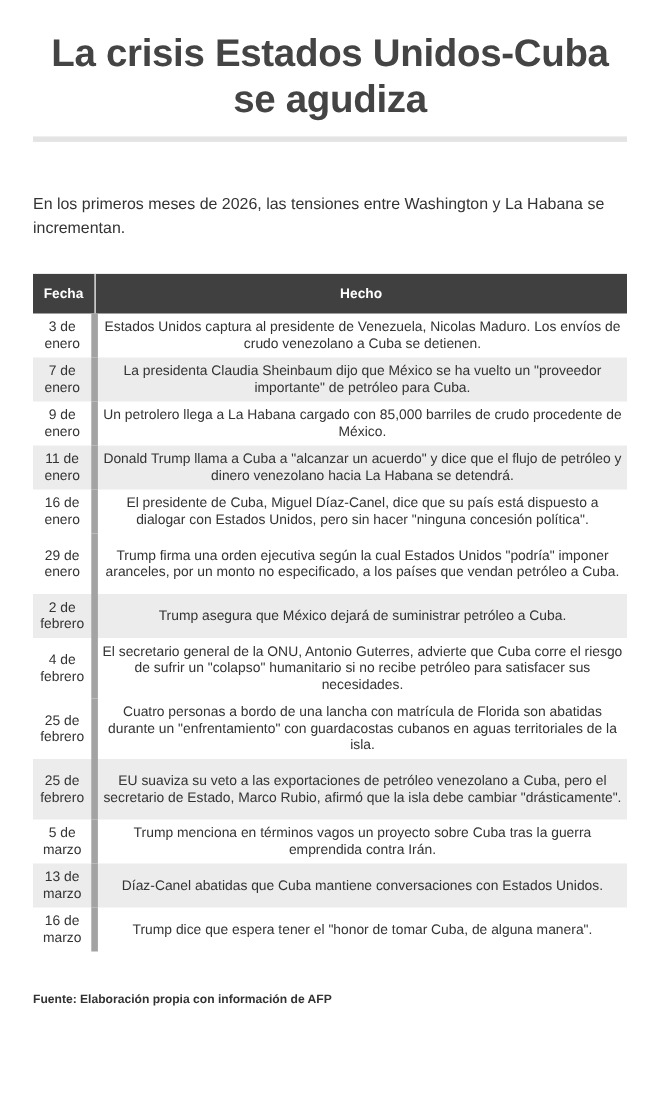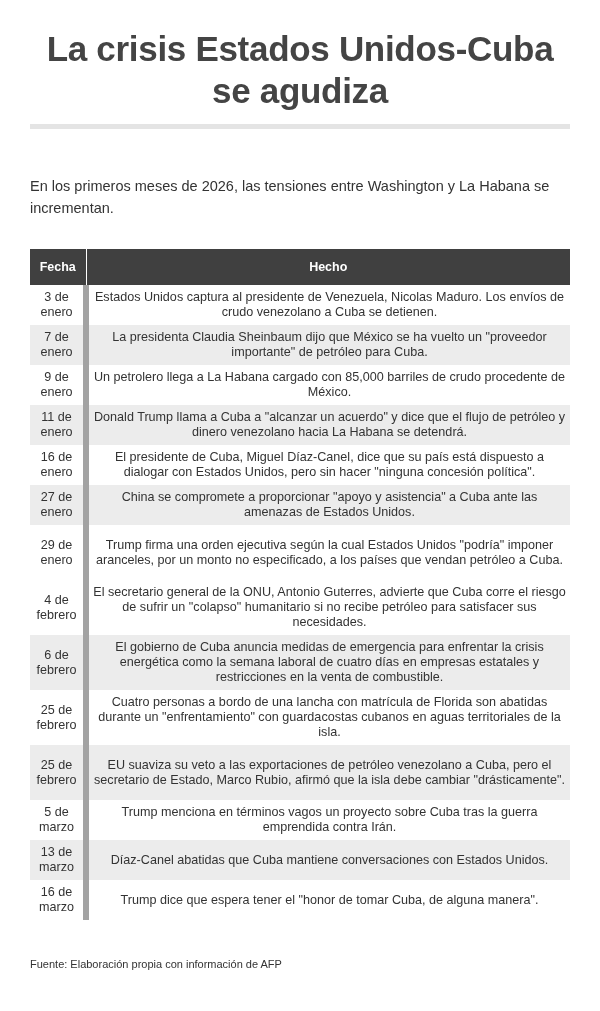--- a/index.html
+++ b/index.html
@@ -9,21 +9,21 @@
   .rule { height: 5px; background: #e4e4e4; margin-top: 12px; }
   .subtitle { margin-top: 46px; font-size: 14.5px; line-height: 22px; color: #333333; }
   table { width: 540px; margin-top: 30px; border-collapse: collapse; font-size: 12.6px; line-height: 15px; color: #333333; }
   th { background: #404040; color: #ffffff; font-weight: bold; height: 36px; padding: 0 4px; font-size: 12.5px; }
   th.c1 { width: 45px; border-right: 1px solid #ffffff; }
   td { text-align: center; vertical-align: middle; padding: 4px 4px; }
   td.c1 { width: 45px; border-right: 6px solid #a3a3a3; }
   tr.even td { background: #ececec; }
   tr.r40 td { height: 32px; }
   tr.r55 td { height: 47px; }
-  .source { margin-top: 38px; font-size: 11px; font-weight: normal; color: #333333; }
+  .source { margin-top: 38px; font-size: 11px; font-weight: bold; color: #333333; }
 </style>
 </head>
 <body>
 
 <div class="wrap">
   <h1 class="title">La crisis Estados Unidos-Cuba se agudiza</h1>
   <div class="rule"></div>
   <p class="subtitle">En los primeros meses de 2026, las tensiones entre Washington y La Habana se incrementan.</p>
 
   <table>
@@ -47,35 +47,31 @@
         <td>Un petrolero llega a La Habana cargado con 85,000 barriles de crudo procedente de México.</td>
       </tr>
       <tr class="r40 even">
         <td class="c1">11 de enero</td>
         <td>Donald Trump llama a Cuba a "alcanzar un acuerdo" y dice que el flujo de petróleo y dinero venezolano hacia La Habana se detendrá.</td>
       </tr>
       <tr class="r40">
         <td class="c1">16 de enero</td>
         <td>El presidente de Cuba, Miguel Díaz-Canel, dice que su país está dispuesto a dialogar con Estados Unidos, pero sin hacer "ninguna concesión política".</td>
       </tr>
-      <tr class="r40 even">
-        <td class="c1">27 de enero</td>
-        <td>China se compromete a proporcionar "apoyo y asistencia" a Cuba ante las amenazas de Estados Unidos.</td>
-      </tr>
       <tr class="r55">
         <td class="c1">29 de enero</td>
         <td>Trump firma una orden ejecutiva según la cual Estados Unidos "podría" imponer aranceles, por un monto no especificado, a los países que vendan petróleo a Cuba.</td>
       </tr>
+      <tr class="r40 even">
+        <td class="c1">2 de febrero</td>
+        <td>Trump asegura que México dejará de suministrar petróleo a Cuba.</td>
+      </tr>
       <tr class="r55">
         <td class="c1">4 de febrero</td>
         <td>El secretario general de la ONU, Antonio Guterres, advierte que Cuba corre el riesgo de sufrir un "colapso" humanitario si no recibe petróleo para satisfacer sus necesidades.</td>
-      </tr>
-      <tr class="r55 even">
-        <td class="c1">6 de febrero</td>
-        <td>El gobierno de Cuba anuncia medidas de emergencia para enfrentar la crisis energética como la semana laboral de cuatro días en empresas estatales y restricciones en la venta de combustible.</td>
       </tr>
       <tr class="r55">
         <td class="c1">25 de febrero</td>
         <td>Cuatro personas a bordo de una lancha con matrícula de Florida son abatidas durante un "enfrentamiento" con guardacostas cubanos en aguas territoriales de la isla.</td>
       </tr>
       <tr class="r55 even">
         <td class="c1">25 de febrero</td>
         <td>EU suaviza su veto a las exportaciones de petróleo venezolano a Cuba, pero el secretario de Estado, Marco Rubio, afirmó que la isla debe cambiar "drásticamente".</td>
       </tr>
       <tr class="r40">

